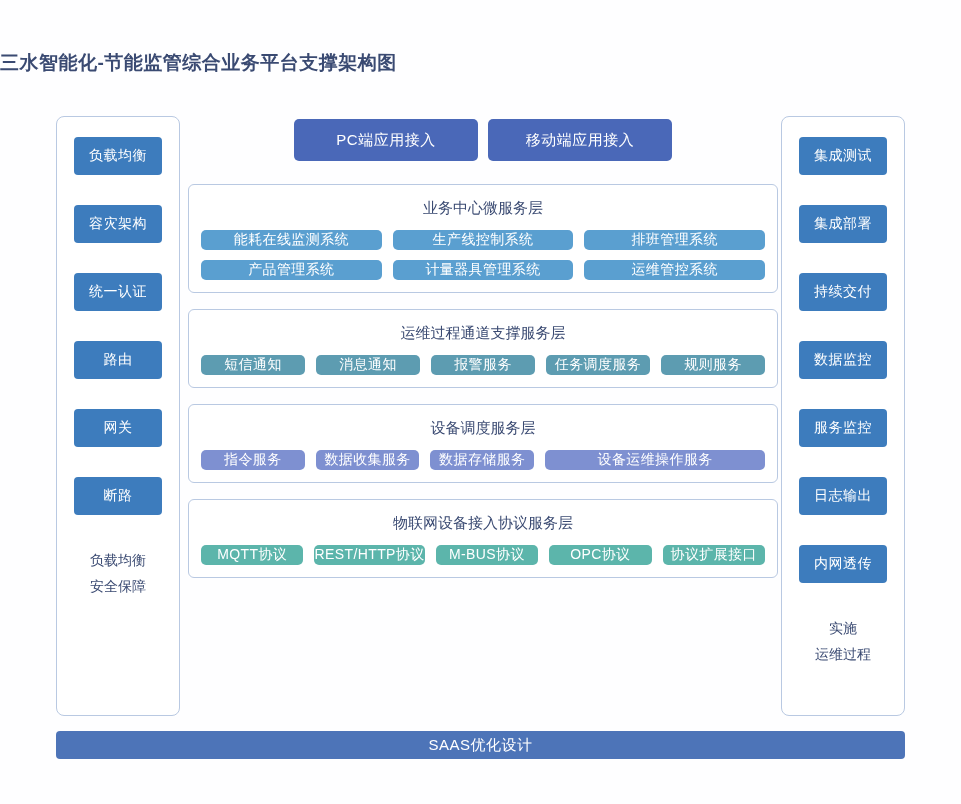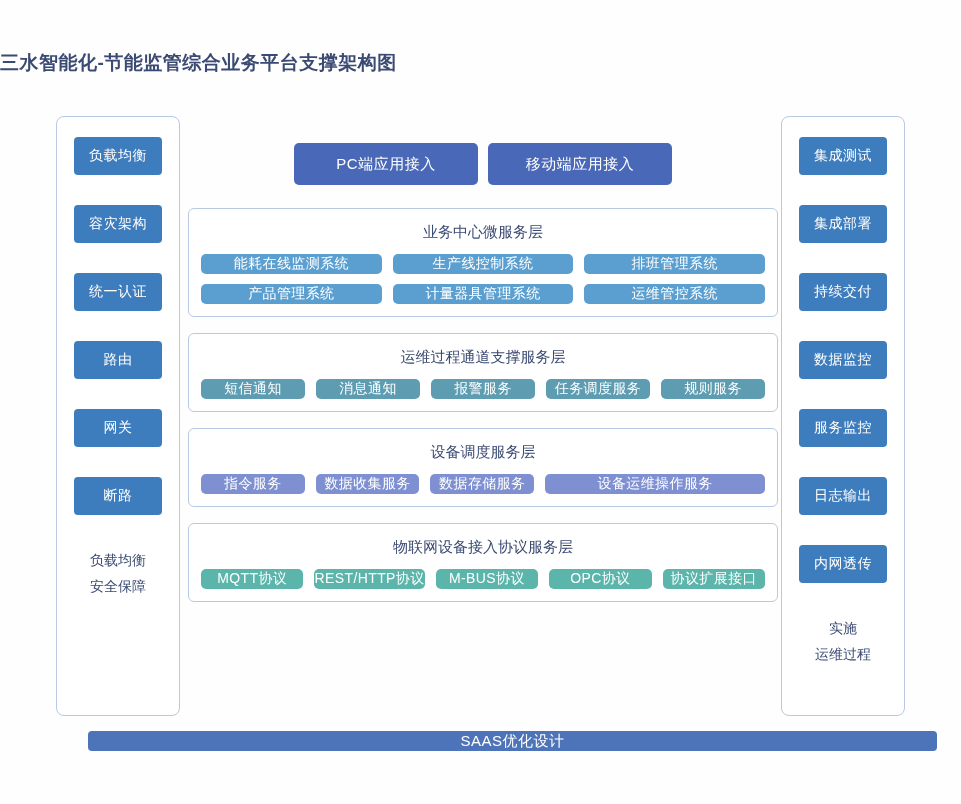--- a/index.html
+++ b/index.html
@@ -95,21 +95,20 @@
     width: 184px;
     height: 42px;
     background: #4a68b8;
     border-radius: 5px;
     color: #ffffff;
     font-size: 15px;
     display: flex;
     align-items: center;
     justify-content: center;
     letter-spacing: 0.5px;
-    margin-top: 24px;
   }
 
   .layer {
     position: relative;
     border: 1px solid #b9c9e2;
     border-radius: 6px;
     background: #ffffff;
     box-sizing: border-box;
     padding: 10px 12px 12px 12px;
   }
@@ -148,31 +147,30 @@
   .c-ops      { background: #5d9cb1; }
   .c-device   { background: #7e90d1; }
   .c-iot      { background: #5cb5ab; }
 
   
   .bottom-bar {
     position: absolute;
     left: 56px;
     top: 731px;
     width: 849px;
-    height: 20px;
+    height: 28px;
     background: #4d74b8;
     border-radius: 4px;
     color: #ffffff;
     font-size: 15px;
     display: flex;
     align-items: center;
     justify-content: center;
     letter-spacing: 0.5px;
     box-sizing: border-box;
-    margin-left: 32px;
   }
 </style>
 </head>
 <body>
 
 <div id="page">
 
   <div class="page-title">三水智能化-节能监管综合业务平台支撑架构图</div>
 
   <div class="side-col left">

